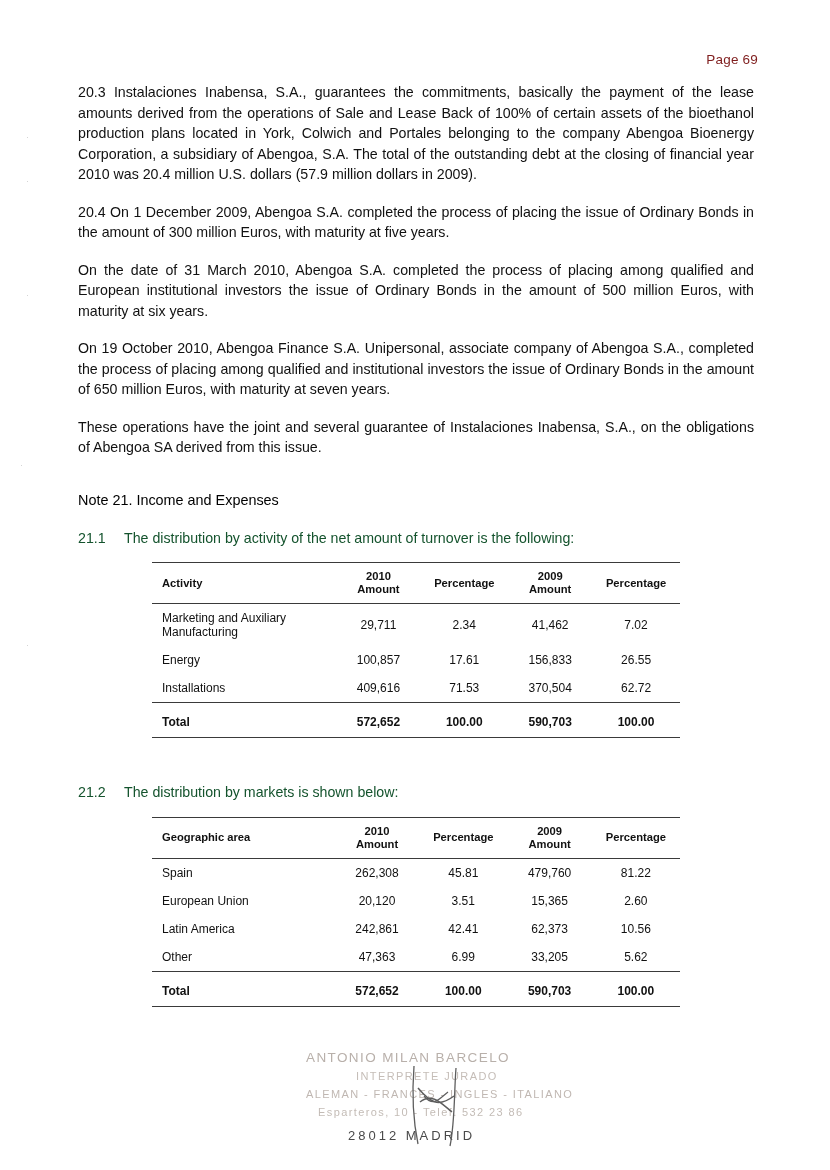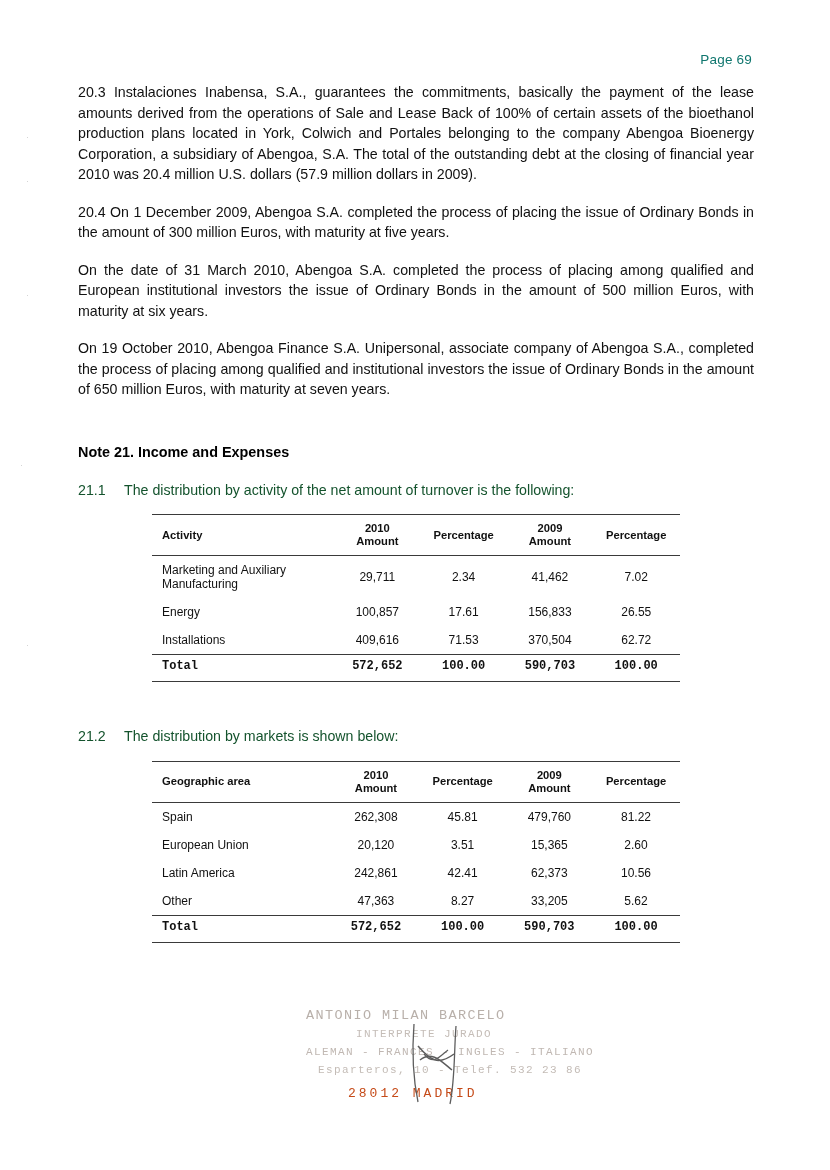--- a/index.html
+++ b/index.html
@@ -21,46 +21,46 @@
   }
   .sheet {
     position: absolute;
     left: 0;
     top: 0;
     width: 830px;
     height: 1170px;
   }
   .page-number {
     position: absolute;
-    right: 78px;
+    right: 72px;
     top: 52px;
     font-size: 13.5px;
-    color: #0f766e;
+    color: #7f1d1d;
     letter-spacing: 0.2px;
   }
   .content {
     position: absolute;
     left: 78px;
     top: 82px;
     width: 676px;
   }
   p.para {
     margin: 0 0 17px 0;
     font-size: 14.2px;
     line-height: 20.5px;
     text-align: justify;
     color: #111;
   }
   p.para.first {
     margin-bottom: 20px;
   }
   .note-heading {
-    margin: 44px 0 20px 0;
+    margin: 34px 0 20px 0;
     font-size: 14.4px;
-    font-weight: bold;
+    font-weight: normal;
     color: #000;
   }
   .section-lead {
     margin: 0 0 10px 0;
     font-size: 14.2px;
     line-height: 20.5px;
     color: #14532d;
   }
   .section-lead .num {
     display: inline-block;
@@ -100,54 +100,53 @@
     text-align: center;
     font-size: 12px;
   }
   table.fin tbody td.label {
     text-align: left;
     padding-left: 10px;
   }
   table.fin tbody tr.total td {
     font-weight: bold;
     border-top: 1.1px solid #3a3a3a;
-    padding-top: 4px;
+    padding-top: 12px;
     padding-bottom: 8px;
-    font-family: Liberation Mono, monospace;
   }
   table.fin tbody tr.total {
     border-bottom: 1.1px solid #3a3a3a;
   }
   .col-activity { width: 200px; }
   .col-amount { width: 86px; }
   .col-pct { width: 86px; }
   .spacer-lg { height: 44px; }
 
   
   .stamp {
     position: absolute;
     left: 300px;
-    top: 1006px;
+    top: 1048px;
     width: 250px;
     height: 105px;
     color: #b9b0aa;
-    font-family: Liberation Mono, monospace;
+    font-family: Liberation Sans, sans-serif;
     opacity: 0.95;
     pointer-events: none;
   }
   .stamp div {
     position: absolute;
     white-space: nowrap;
     letter-spacing: 1.4px;
   }
   .stamp .l1 { left: 6px;  top: 2px;  font-size: 13.5px; color: #b5aca6; }
   .stamp .l2 { left: 56px; top: 22px; font-size: 11px;  color: #c2bab4; }
   .stamp .l3 { left: 6px;  top: 40px; font-size: 11px; color: #bdb4ae; }
   .stamp .l4 { left: 18px; top: 58px; font-size: 11px;  color: #c0b8b2; }
-  .stamp .l5 { left: 48px; top: 80px; font-size: 13px;  color: #c2410c; letter-spacing: 3px;}
+  .stamp .l5 { left: 48px; top: 80px; font-size: 13px;  color: #404040; letter-spacing: 3px;}
   .stamp-sig {
     position: absolute;
     left: 104px;
     top: 14px;
     width: 74px;
     height: 86px;
   }
   .stamp-sig svg { display:block; }
 
   .margin-marks span {
@@ -163,20 +162,21 @@
   <div class="sheet">
 
     <div class="page-number">Page 69</div>
 
     <div class="content">
 
       <p class="para">20.3  Instalaciones Inabensa, S.A., guarantees the commitments, basically the payment of the lease amounts derived from the operations of Sale and Lease Back of 100% of certain assets of the bioethanol production plans located in York, Colwich and Portales belonging to the company Abengoa Bioenergy Corporation, a subsidiary of Abengoa, S.A. The total of the outstanding debt at the closing of financial year 2010 was 20.4 million U.S. dollars (57.9 million dollars in 2009).</p>
       <p class="para">20.4 On 1 December 2009, Abengoa S.A. completed the process of placing the issue of Ordinary Bonds in the amount of 300 million Euros, with maturity at five years.</p>
       <p class="para">On the date of 31 March 2010, Abengoa S.A. completed the process of placing among qualified and European institutional investors the issue of Ordinary Bonds in the amount of 500 million Euros, with maturity at six years.</p>
       <p class="para">On 19 October 2010, Abengoa Finance S.A. Unipersonal, associate company of Abengoa S.A., completed the process of placing among qualified and institutional investors the issue of Ordinary Bonds in the amount of 650 million Euros, with maturity at seven years.</p>
+      <p class="para">These operations have the joint and several guarantee of Instalaciones Inabensa, S.A., on the obligations of Abengoa SA derived from this issue.</p>
 
       <h2 class="note-heading">Note 21. Income and Expenses</h2>
 
       <p class="section-lead">
         <span class="num">21.1</span><span>The distribution by activity of the net amount of turnover is the following:</span>
       </p>
 
       <div class="table-wrap">
         <table class="fin">
           <thead>
@@ -268,21 +268,21 @@
             <tr>
               <td class="label">Latin America</td>
               <td>242,861</td>
               <td>42.41</td>
               <td>62,373</td>
               <td>10.56</td>
             </tr>
             <tr>
               <td class="label">Other</td>
               <td>47,363</td>
-              <td>8.27</td>
+              <td>6.99</td>
               <td>33,205</td>
               <td>5.62</td>
             </tr>
             <tr class="total">
               <td class="label">Total</td>
               <td>572,652</td>
               <td>100.00</td>
               <td>590,703</td>
               <td>100.00</td>
             </tr>

